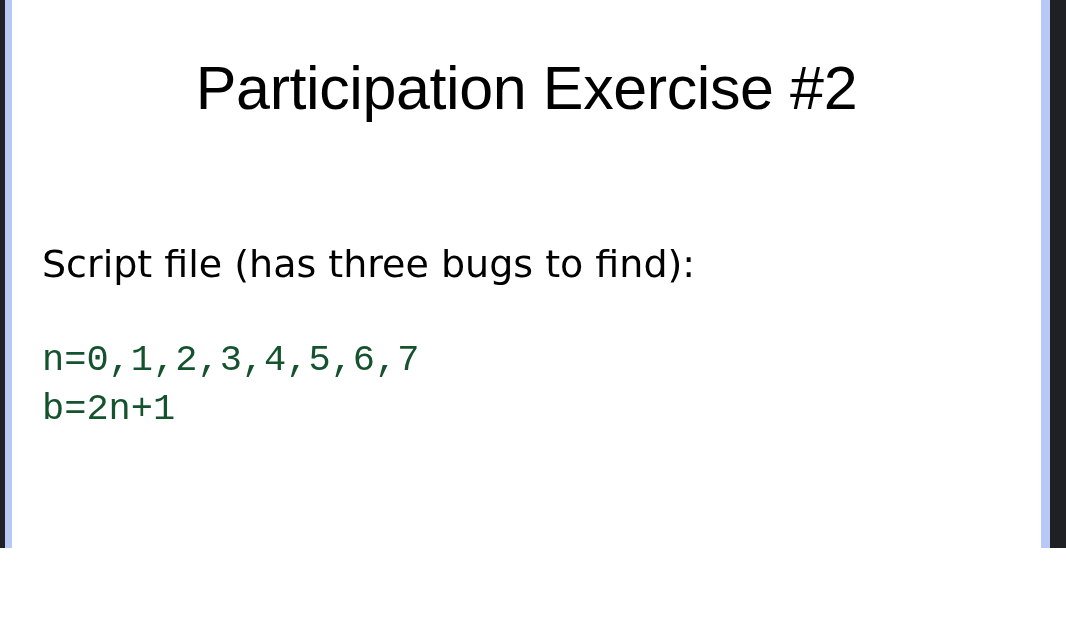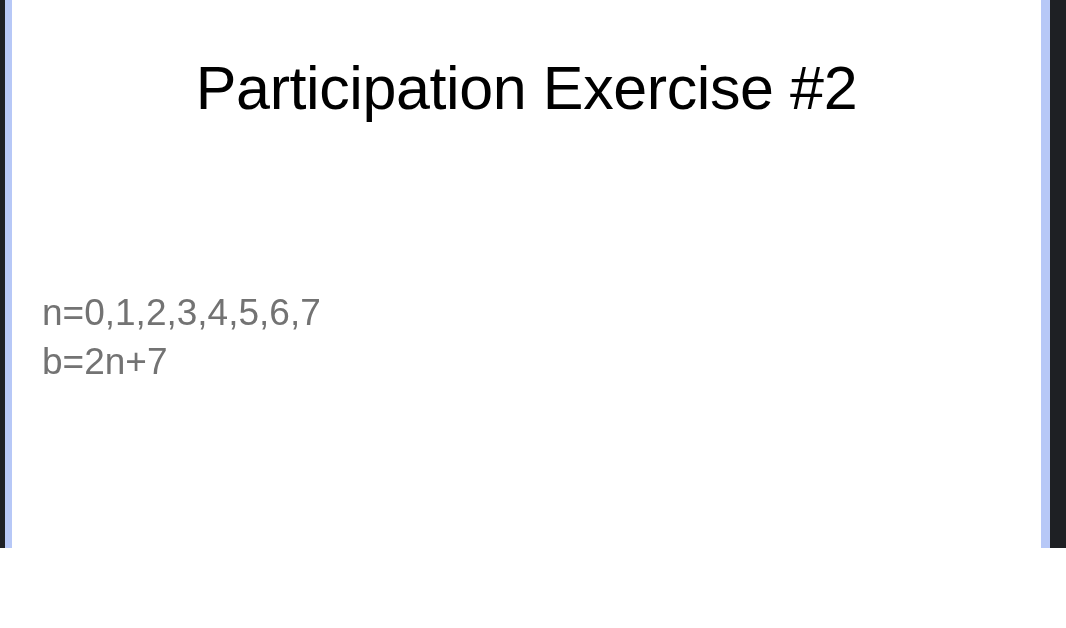--- a/index.html
+++ b/index.html
@@ -88,46 +88,47 @@
     font-weight: 400;
     line-height: 48px;
     color: #000000;
     white-space: pre;
   }
 
   .code-block {
     margin-top: 48px;
   }
   .code-line {
-    font-family: Liberation Sans, sans-serif;
+    font-family: Liberation Mono, monospace;
     font-size: 37px;
     font-weight: 400;
     line-height: 49px;
-    color: #737373;
+    color: #14532d;
     white-space: pre;
   }
 </style>
 </head>
 <body>
 
 <div id="screen">
 
   <div class="edge-dark-left"></div>
   <div class="edge-accent-left"></div>
 
   <div class="slide">
 
     <div class="slide-title">Participation Exercise #2</div>
 
     <div class="body-block">
 
+      <div class="body-intro">Script file (has three bugs to find):</div>
 
       <div class="code-block">
         <div class="code-line">n=0,1,2,3,4,5,6,7</div>
-        <div class="code-line">b=2n+7</div>
+        <div class="code-line">b=2n+1</div>
       </div>
 
     </div>
 
   </div>
 
   <div class="edge-accent-right"></div>
   <div class="edge-dark-right"></div>
 
 </div>

